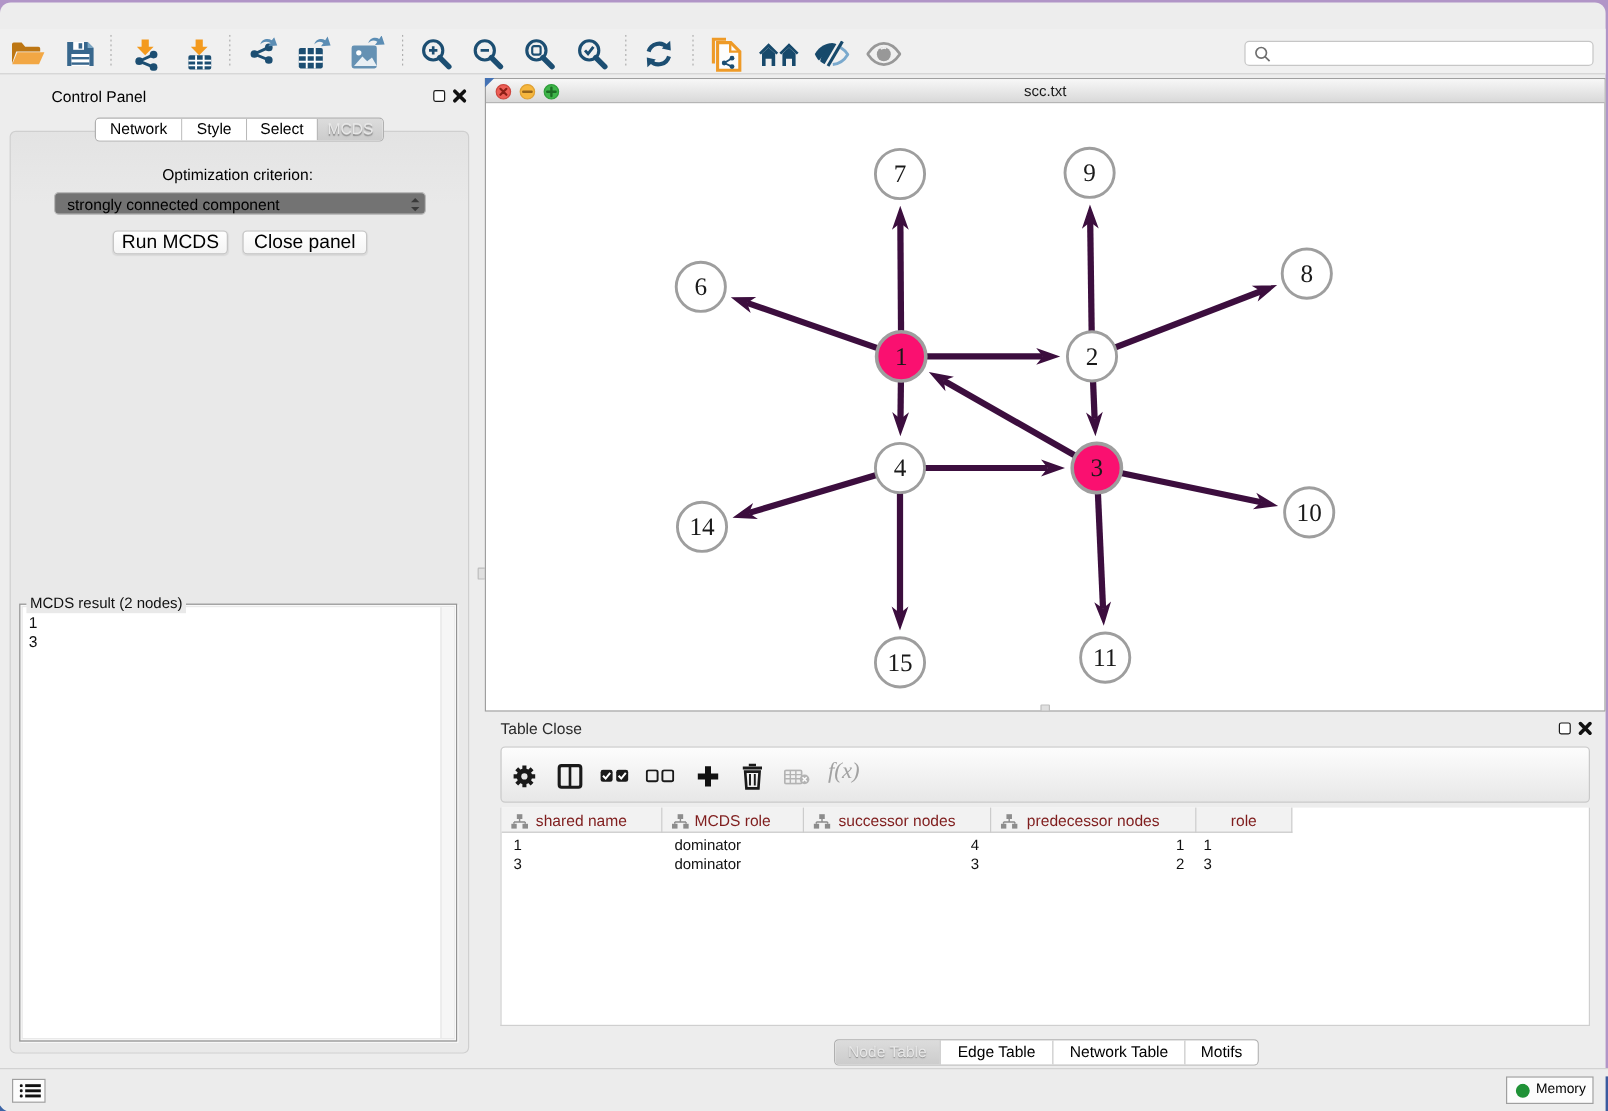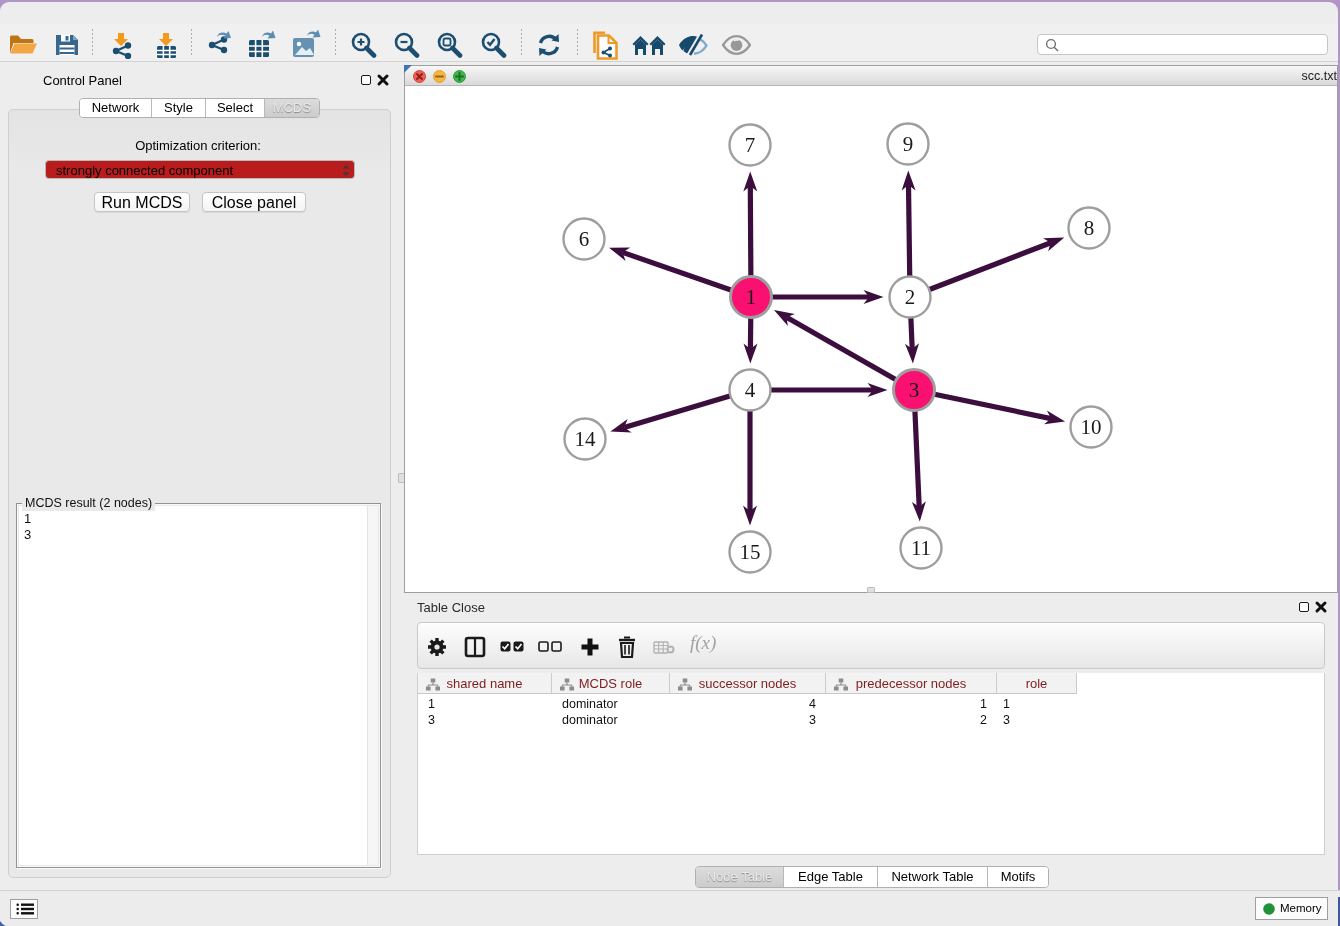--- a/index.html
+++ b/index.html
@@ -47,21 +47,21 @@
     font-size:12.5px; color:#111; padding:0 3px; z-index:3; }
   .mcds-text { position:absolute; left:2px; top:2px; right:2px; bottom:2px; background:#fff;
     font-size:13px; color:#111; line-height:16px; padding:5px 0 0 5px; }
   .mcds-scroll { position:absolute; right:2px; top:2px; bottom:2px; width:11px;
     background:#f6f6f6; border-left:1px solid #e4e4e4; }
   
   .netwin { position:absolute; left:404px; top:65px; width:934px; height:528px;
     border:1px solid #9f9f9f; background:#fff; }
   .netbar { position:absolute; left:0; top:0; width:100%; height:20px;
     background:linear-gradient(#f7f7f7,#d9d9d9); border-bottom:1px solid #b5b5b5; }
-  .nettitle { position:absolute; width:100%; text-align:right; top:3px; font-size:12.5px; color:#1a1a1a; }
+  .nettitle { position:absolute; width:100%; text-align:center; top:3px; font-size:12.5px; color:#1a1a1a; }
   .light { position:absolute; top:4px; width:13px; height:13px; border-radius:50%; }
   
   .tp-title { position:absolute; left:417px; top:600px; font-size:13px; color:#2b2b2b; }
   .tp-toolbar { position:absolute; left:417px; top:622px; width:908px; height:47px;
     border:1px solid #c9c9c9; border-radius:4px; background:linear-gradient(#fdfdfd,#e7e7e7); }
   .tbl { position:absolute; left:417px; top:673px; width:908px; height:182px; background:#fff;
     border:1px solid #cfcfcf; border-top:none; }
   .tbl-head { position:absolute; left:0; top:0; height:21px; background:#f2f2f2;
     border-bottom:1px solid #c9c9c9; }
   .th { position:absolute; top:0; height:21px; border-right:1px solid #cccccc;
@@ -215,21 +215,21 @@
   <path d="M3 3 L11 11 M11 3 L3 11" stroke="#111" stroke-width="3" stroke-linecap="round"></path>
 </svg>
 <div class="cp-panel"></div>
 <div class="tabgrp" style="left:79px;top:98px">
   <div class="tab" style="width:72px">Network</div>
   <div class="tab" style="width:54px">Style</div>
   <div class="tab" style="width:59px">Select</div>
   <div class="tab sel" style="width:54px">MCDS</div>
 </div>
 <div class="abs" style="left:8px;top:138px;width:380px;text-align:center;font-size:13px;color:#000">Optimization criterion:</div>
-<div class="abs" style="left:45px;top:160px;width:310px;height:19px;background:#b91c1c;border:1px solid #b9b9b9;border-radius:4px;">
+<div class="abs" style="left:45px;top:160px;width:310px;height:19px;background:#737373;border:1px solid #b9b9b9;border-radius:4px;">
   <div class="abs" style="left:10px;top:2px;font-size:13px;color:#000">strongly connected component</div>
   <svg class="abs" style="left:295px;top:3px" width="10" height="13" viewBox="0 0 10 13">
     <path d="M1.5 4.5 L5 1 L8.5 4.5 Z" fill="#3a3a3a"></path>
     <path d="M1.5 8.5 L5 12 L8.5 8.5 Z" fill="#3a3a3a"></path>
   </svg>
 </div>
 <div class="btn" style="left:94px;top:192px;width:96px;height:20px;line-height:19px">Run MCDS</div>
 <div class="btn" style="left:202px;top:192px;width:104px;height:20px;line-height:19px">Close panel</div>
 <div class="fieldset">
   <div class="legend">MCDS result (2 nodes)</div>

